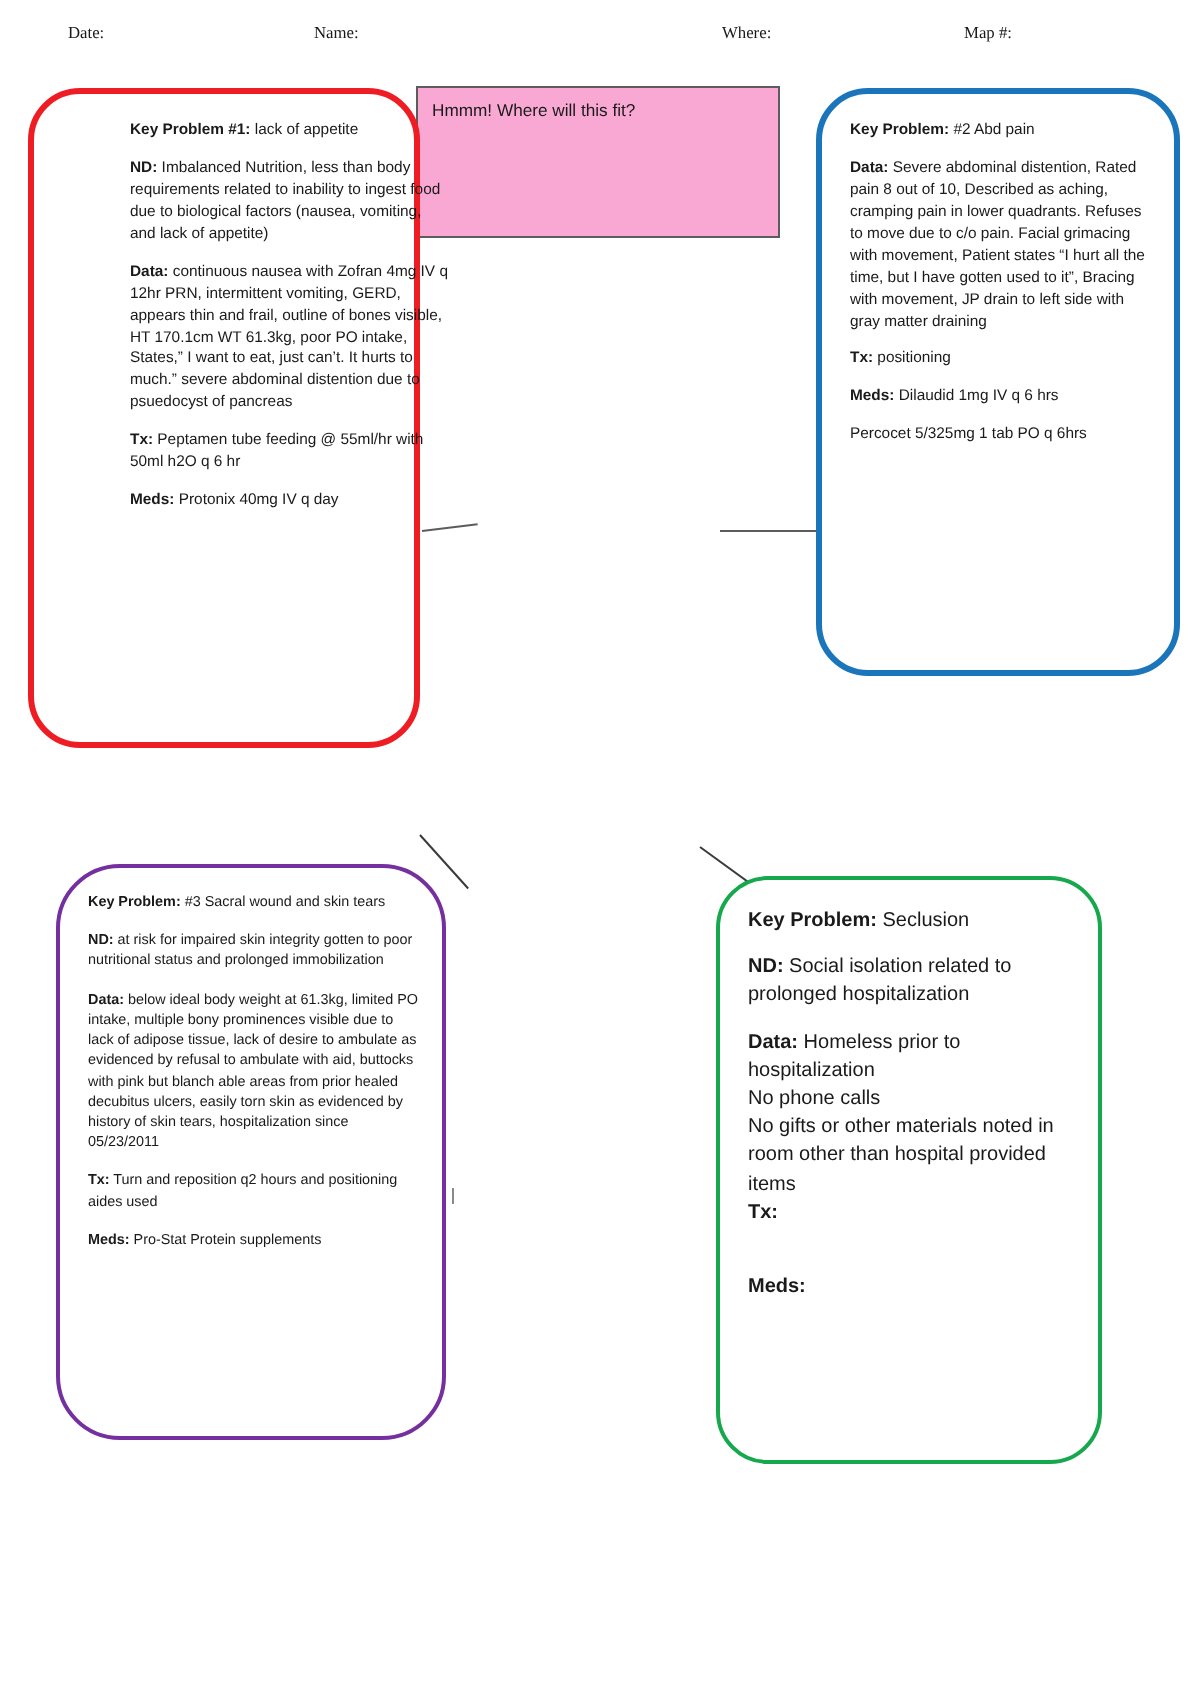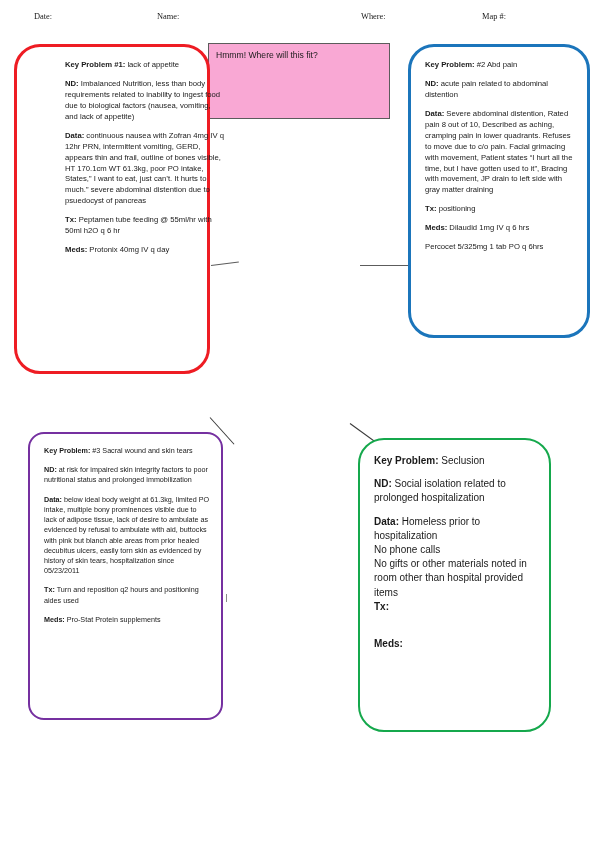--- a/index.html
+++ b/index.html
@@ -101,21 +101,21 @@
   .card-blue .card-inner { padding: 13px 12px 10px 14px; font-size: 7.7px; }
 
   
   .card-purple {
     left: 28px;
     top: 432px;
     width: 195px;
     height: 288px;
     border-width: 2.6px;
     border-color: #7530a0;
-    border-radius: 16px;
+    border-radius: 32px;
   }
   .card-purple .card-inner { padding: 12px 12px 10px 14px; font-size: 7.2px; }
   .card-purple p { margin-bottom: 9px; }
 
   
   .card-green {
     left: 358px;
     top: 438px;
     width: 193px;
     height: 294px;
@@ -212,42 +212,39 @@
     </p>
   </div>
 </div>
 
 <div class="card card-blue">
   <div class="card-inner">
     <p>
       <span class="lbl">Key Problem:</span><span> #2 Abd pain</span>
     </p>
     <p>
-      <span class="lbl">ND:</span><span> acute pain related to abdominal distention</span>
-    </p>
-    <p>
       <span class="lbl">Data:</span><span> Severe abdominal distention, Rated pain  8 out of 10, Described as aching, cramping pain in lower quadrants. Refuses to move due to c/o pain. Facial grimacing with movement, Patient states “I hurt all the time, but I have gotten used to it”, Bracing with movement, JP drain to left side with gray matter draining</span>
     </p>
     <p>
       <span class="lbl">Tx:</span><span> positioning</span>
     </p>
     <p>
       <span class="lbl">Meds:</span><span> Dilaudid 1mg IV q 6 hrs</span>
     </p>
     <p>Percocet 5/325mg 1 tab PO q 6hrs</p>
   </div>
 </div>
 
 <div class="card card-purple">
   <div class="card-inner">
     <p>
       <span class="lbl">Key Problem:</span><span> #3 Sacral wound and skin tears</span>
     </p>
     <p>
-      <span class="lbl">ND:</span><span>  at risk for impaired skin integrity factors to poor nutritional status and prolonged immobilization</span>
+      <span class="lbl">ND:</span><span>  at risk for impaired skin integrity gotten to poor nutritional status and prolonged immobilization</span>
     </p>
     <p>
       <span class="lbl">Data:</span><span> below ideal body weight at 61.3kg, limited PO intake, multiple bony prominences visible due to lack of adipose tissue, lack of desire to ambulate as evidenced by refusal to ambulate with aid, buttocks with pink but blanch able areas from prior healed decubitus ulcers, easily torn skin as evidenced by history of skin tears, hospitalization since 05/23/2011</span>
     </p>
     <p>
       <span class="lbl">Tx:</span><span> Turn and reposition q2 hours and positioning aides used</span>
     </p>
     <p>
       <span class="lbl">Meds:</span><span> Pro-Stat Protein supplements</span>
     </p>

